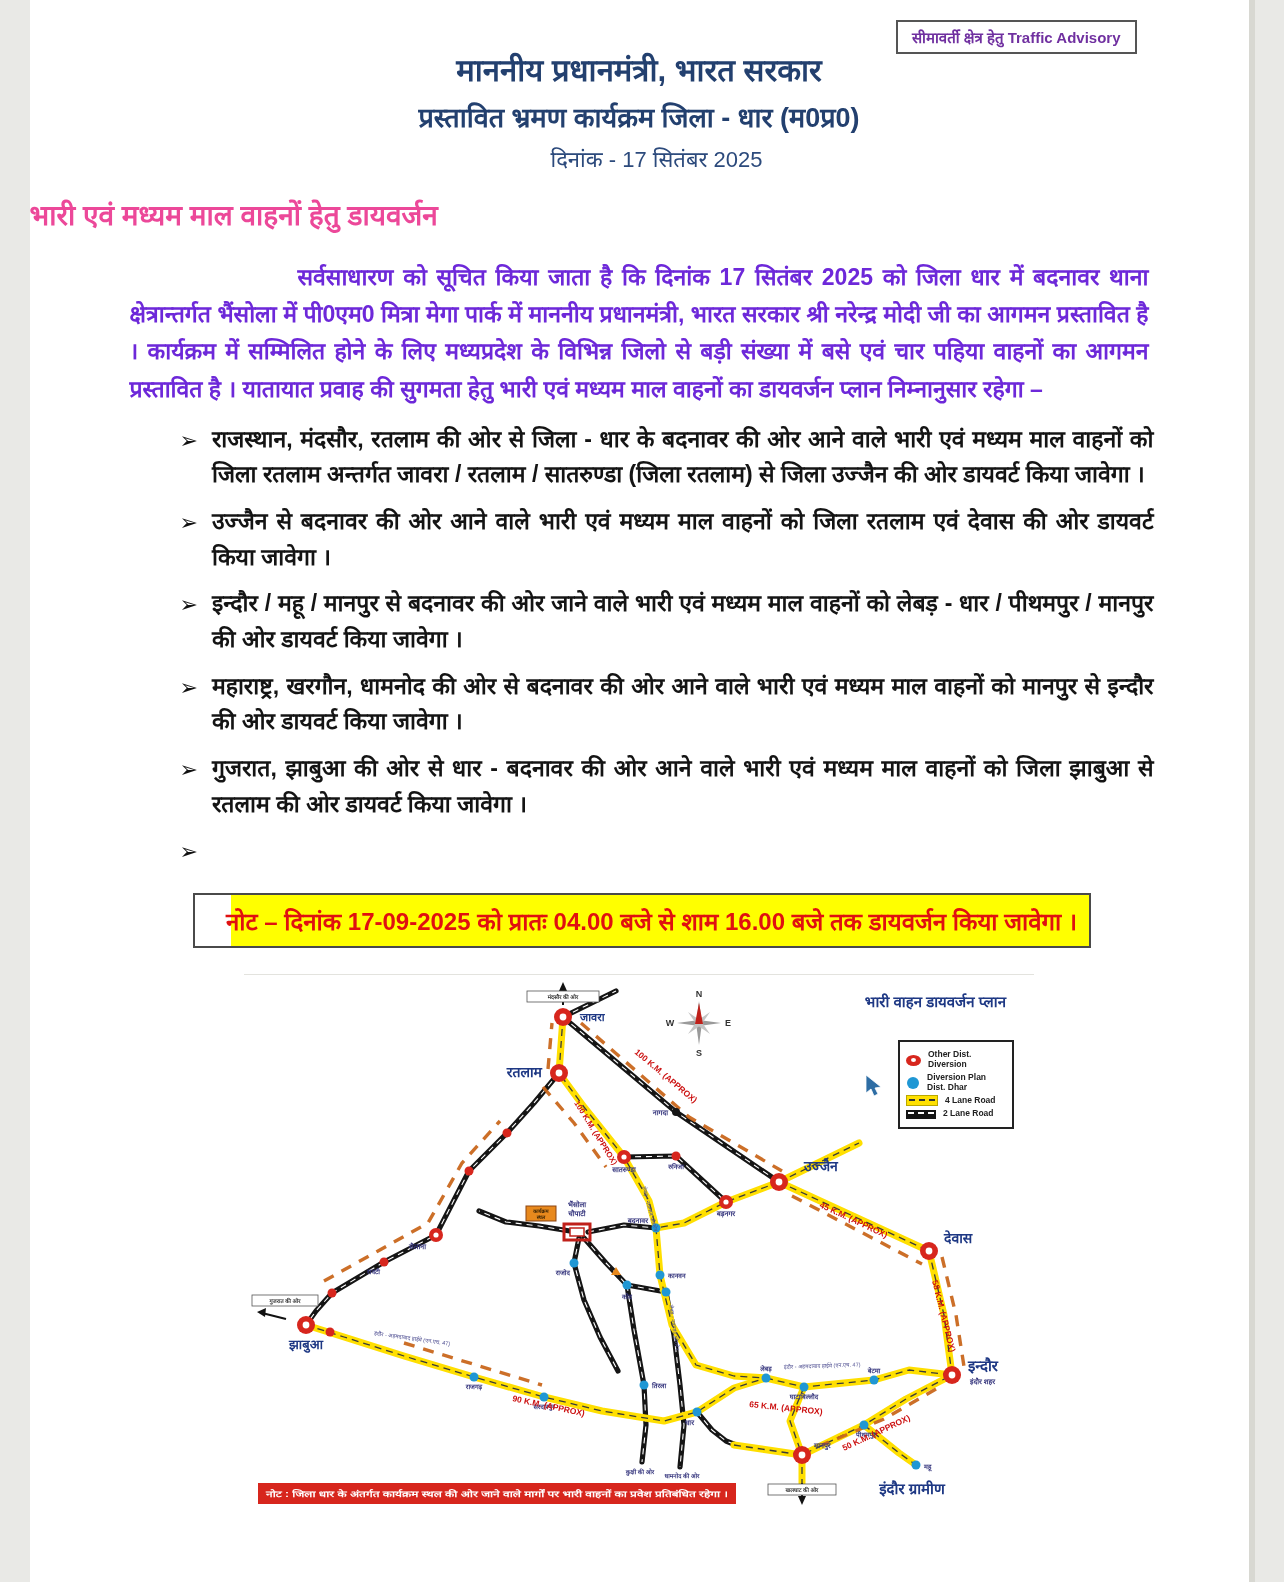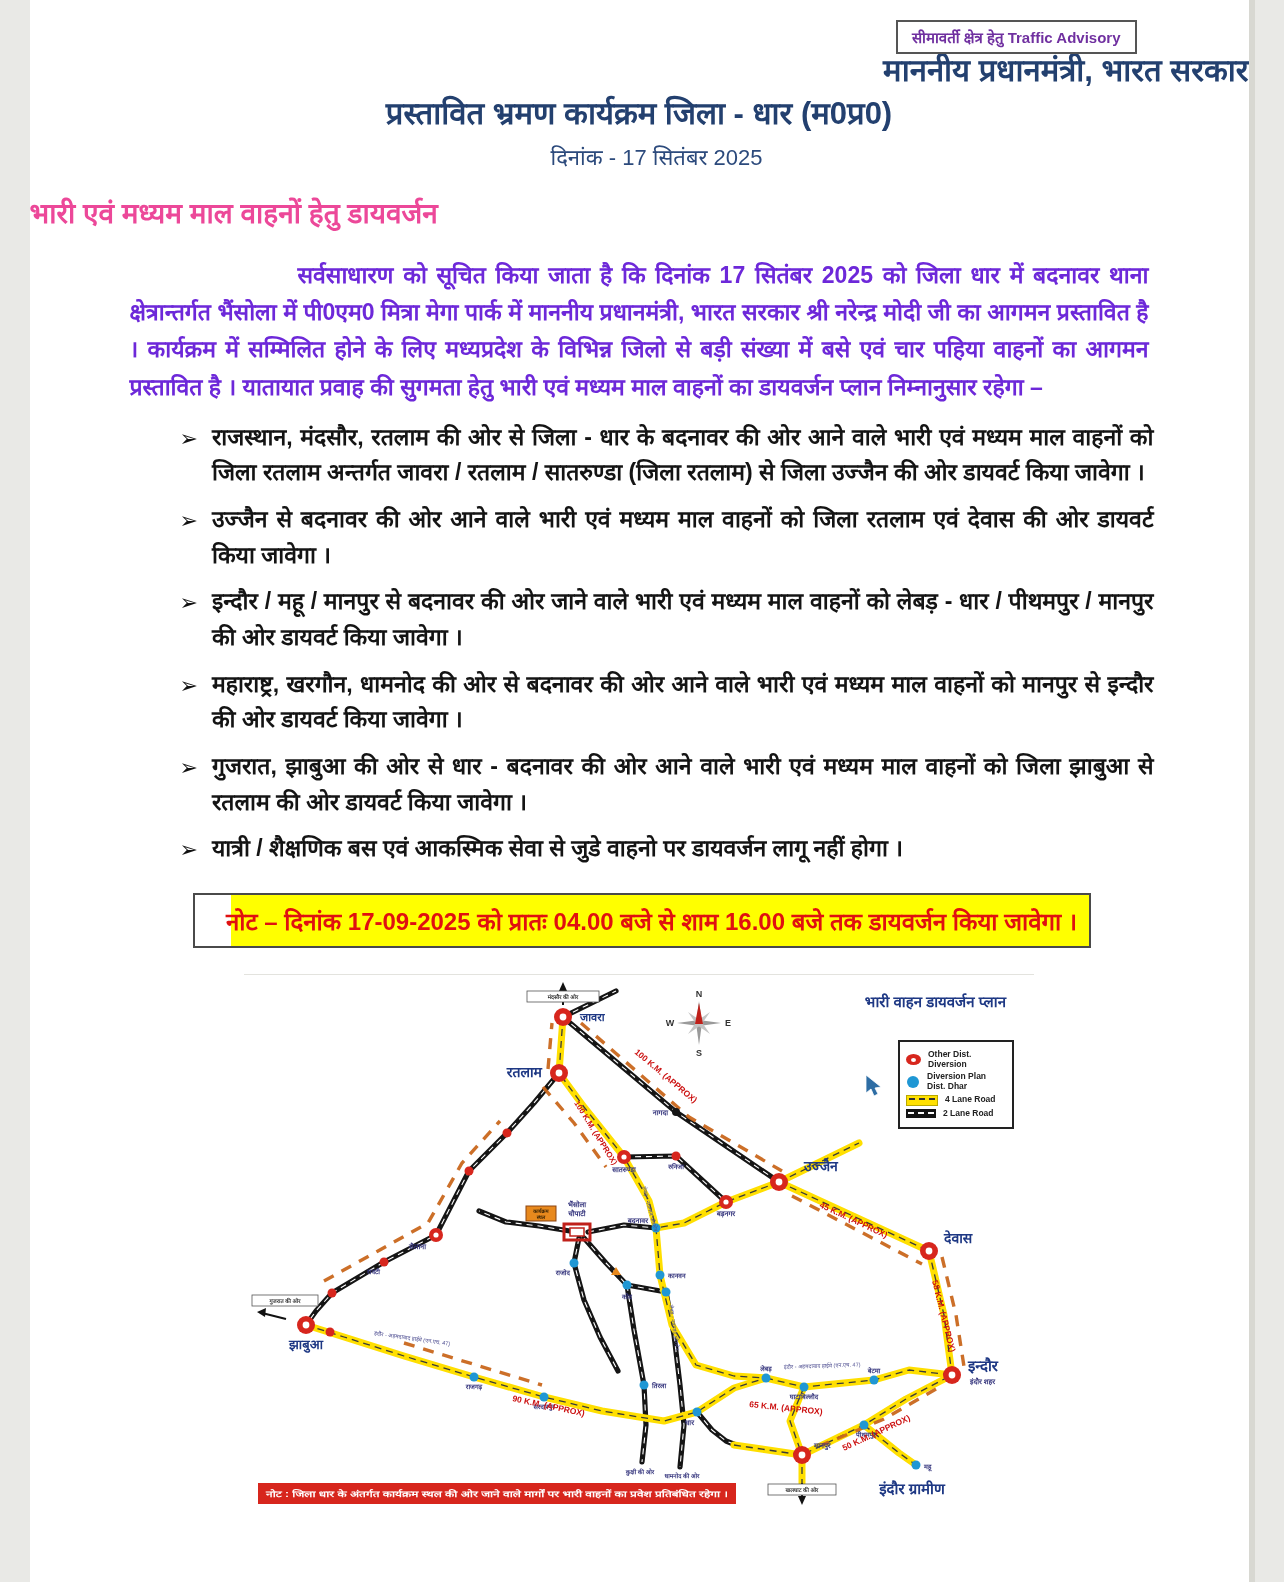--- a/index.html
+++ b/index.html
@@ -2,22 +2,22 @@
 <html><head>
 <meta charset="utf-8">
 <style>
   html,body{margin:0;padding:0;background:#e9e9e6;}
   .page{position:relative;width:1225px;min-height:1582px;margin:0 auto;background:#ffffff;
         border-right:6px solid #d8d8d2;box-sizing:border-box;
         font-family:"Liberation Sans","DejaVu Sans",sans-serif;color:#111;overflow:hidden;}
   .badge{position:absolute;top:20px;right:112px;border:2px solid #555;padding:5px 14px;
          color:#7030a0;font-weight:bold;font-size:15px;background:#fff;}
   .titles{text-align:center;padding-top:52px;color:#23406f;}
-  .title-main{font-size:31px;font-weight:bold;line-height:1.25;text-align:right;}
-  .title-sub{font-size:31px;font-weight:bold;}
+  .title-main{font-size:31px;font-weight:bold;line-height:1.25;}
+  .title-sub{font-size:27px;font-weight:bold;margin-top:7px;}
   .title-date{font-size:22px;margin-top:8px;color:#2c4a7c;margin-left:35px;}
   .red-heading{color:#ec4899;font-size:28px;font-weight:bold;margin-top:22px;}
   .intro{margin:26px 100px 8px 100px;color:#6d28d9;font-weight:bold;font-size:23px;
          line-height:1.62;text-align:justify;text-indent:168px;}
   .bullets{margin:14px 95px 0 150px;padding:0;list-style:none;}
   .bullets li{display:flex;gap:14px;margin-bottom:11px;font-size:23px;font-weight:600;
               color:#141414;line-height:1.55;text-align:justify;}
   .bullets .bmark{flex:0 0 auto;font-size:22px;color:#111;transform:translateY(2px);}
   .note-box{margin:26px 158px 0 163px;border:2px solid #4a4a4a;
             background:linear-gradient(to right,#ffffff 0 36px,#ffff00 36px);
@@ -83,21 +83,20 @@
     <li>
         <span class="bmark">➢</span>
         <span>महाराष्ट्र, खरगौन, धामनोद की ओर से बदनावर की ओर आने वाले भारी एवं मध्यम माल वाहनों को मानपुर से इन्दौर की ओर डायवर्ट किया जावेगा ।</span>
       </li>
     <li>
         <span class="bmark">➢</span>
         <span>गुजरात, झाबुआ की ओर से धार - बदनावर की ओर आने वाले भारी एवं मध्यम माल वाहनों को जिला झाबुआ से रतलाम की ओर डायवर्ट किया जावेगा ।</span>
       </li>
     <li>
         <span class="bmark">➢</span>
-        <span>यात्री / शैक्षणिक बस एवं आकस्मिक सेवा से जुडे वाहनो पर डायवर्जन लागू नहीं होगा ।</span>
       </li>
   </ul>
 
   <div class="note-box">
     <span class="note-text">नोट – दिनांक 17-09-2025 को प्रातः 04.00 बजे से शाम 16.00 बजे तक डायवर्जन किया जावेगा ।</span>
   </div>
 
   <div class="map-wrap">
     <div class="map-title">भारी वाहन डायवर्जन प्लान</div>
 

